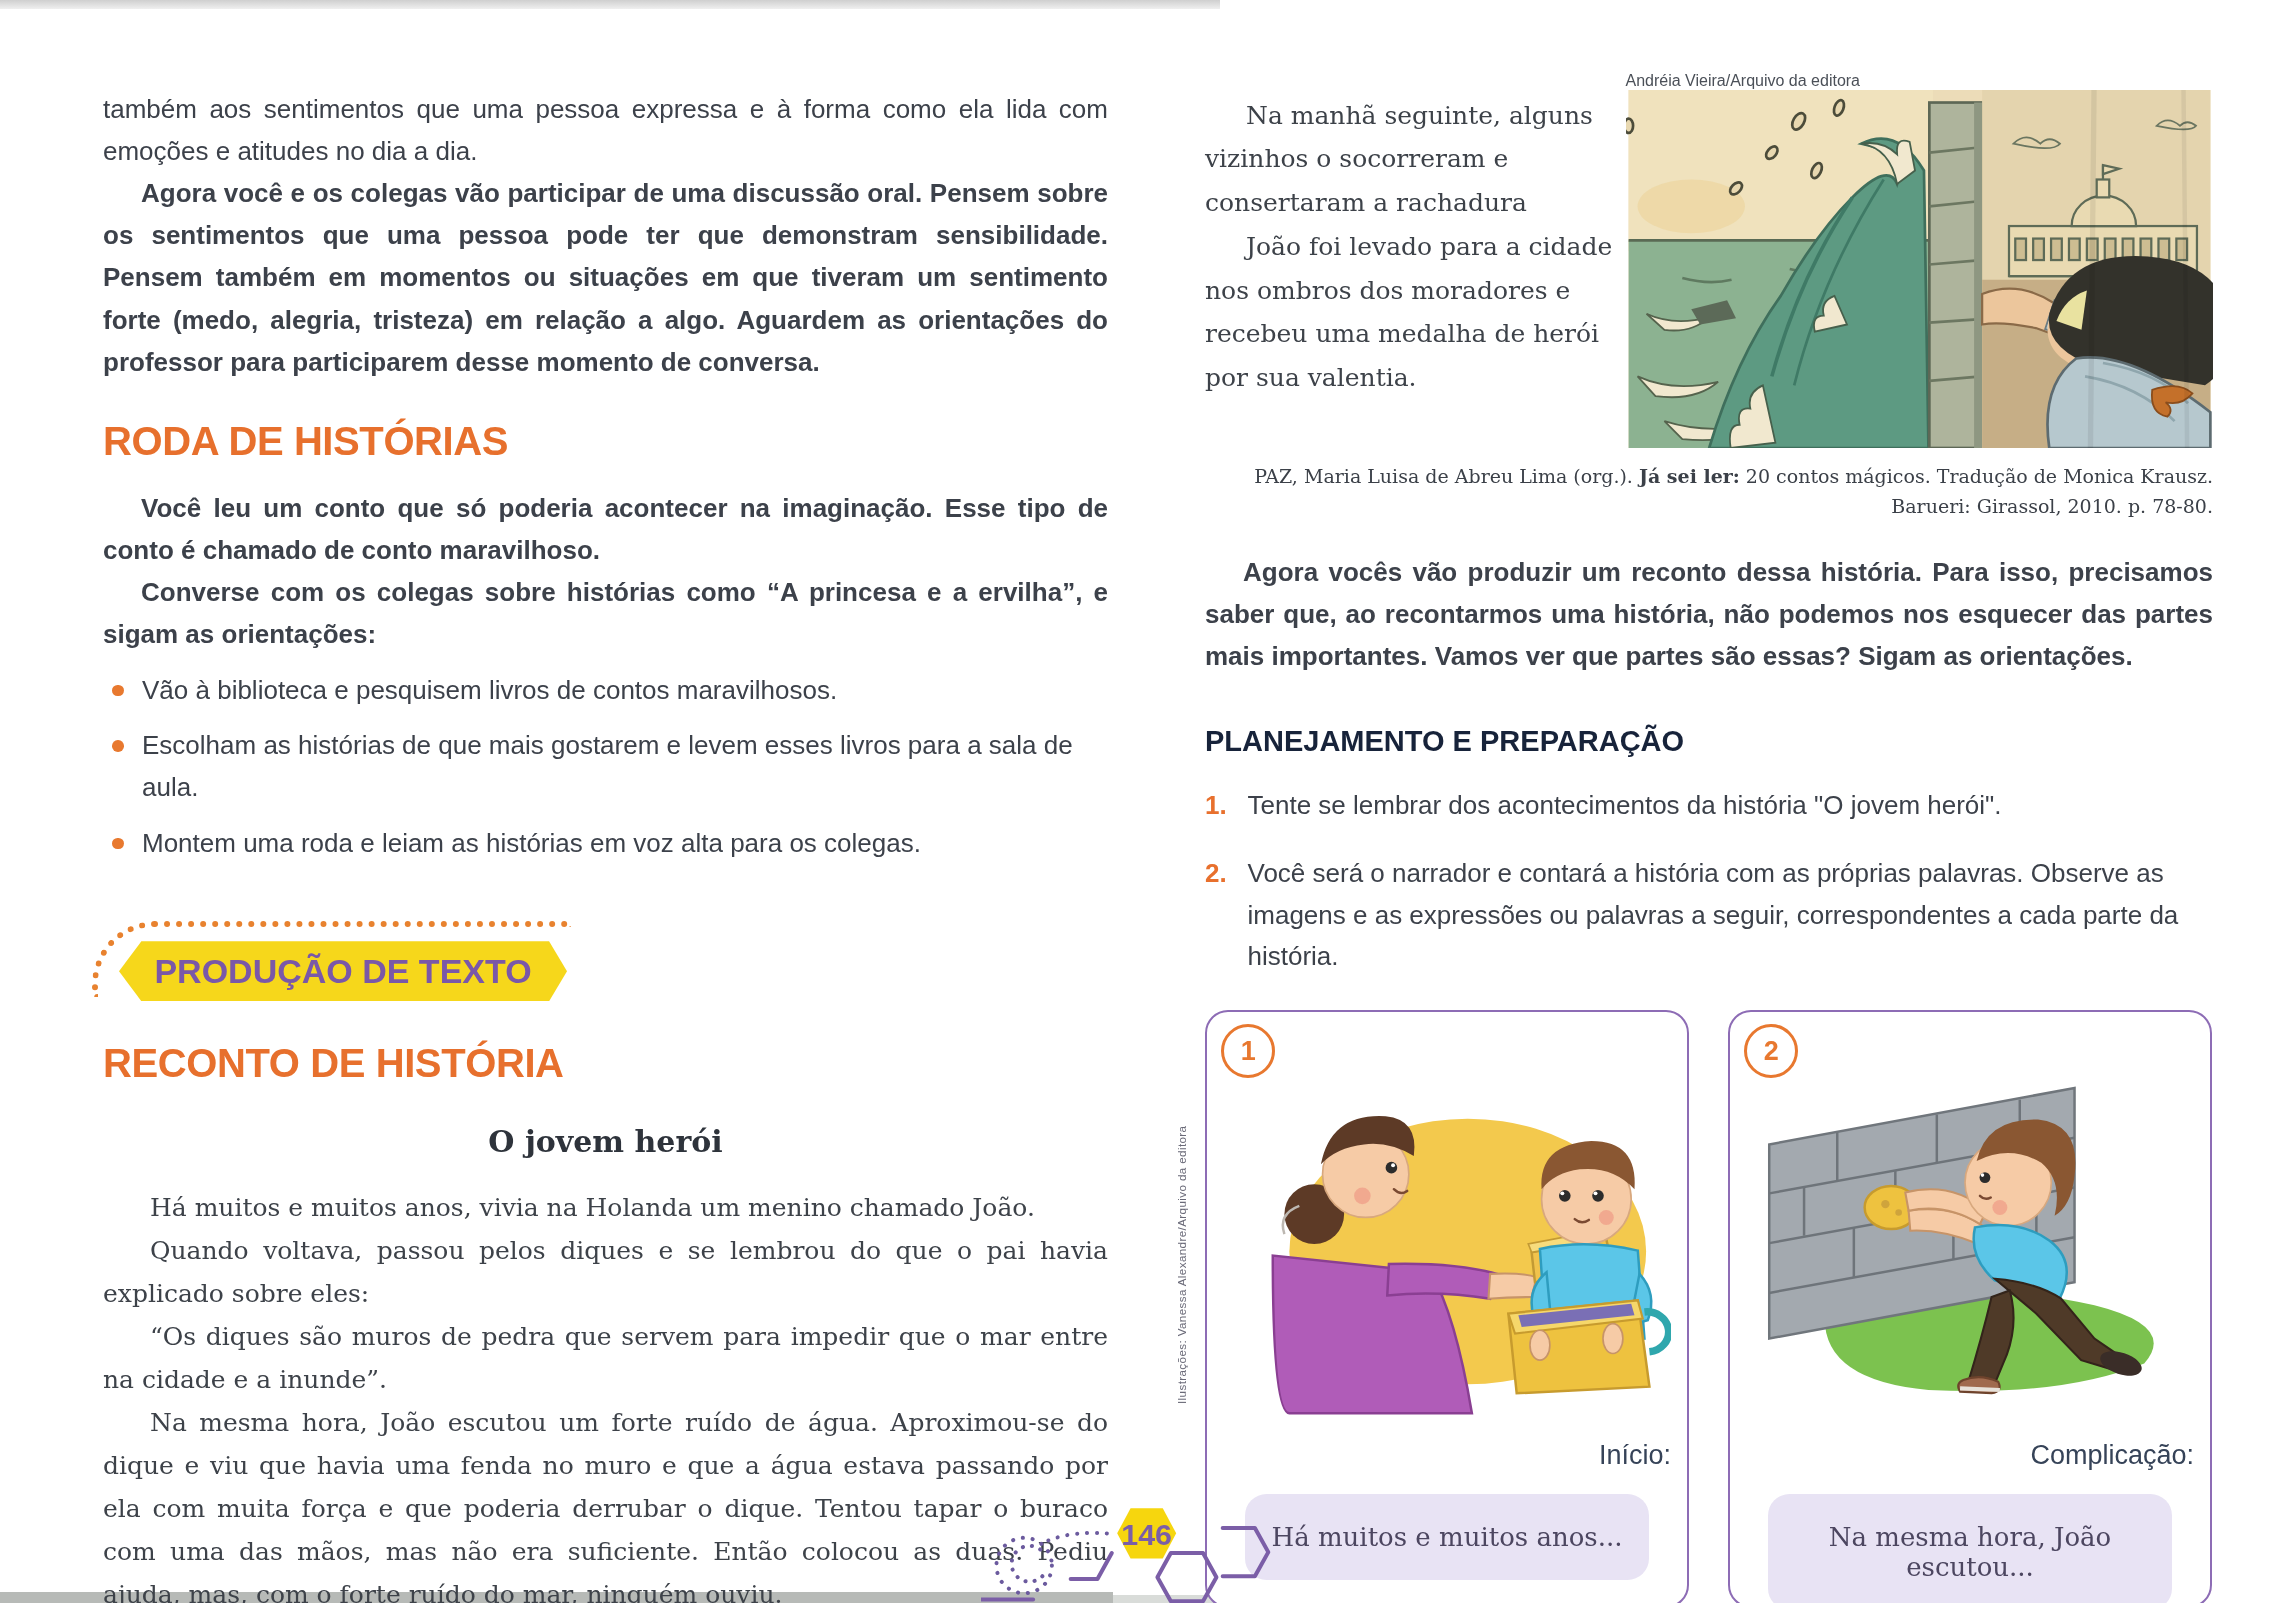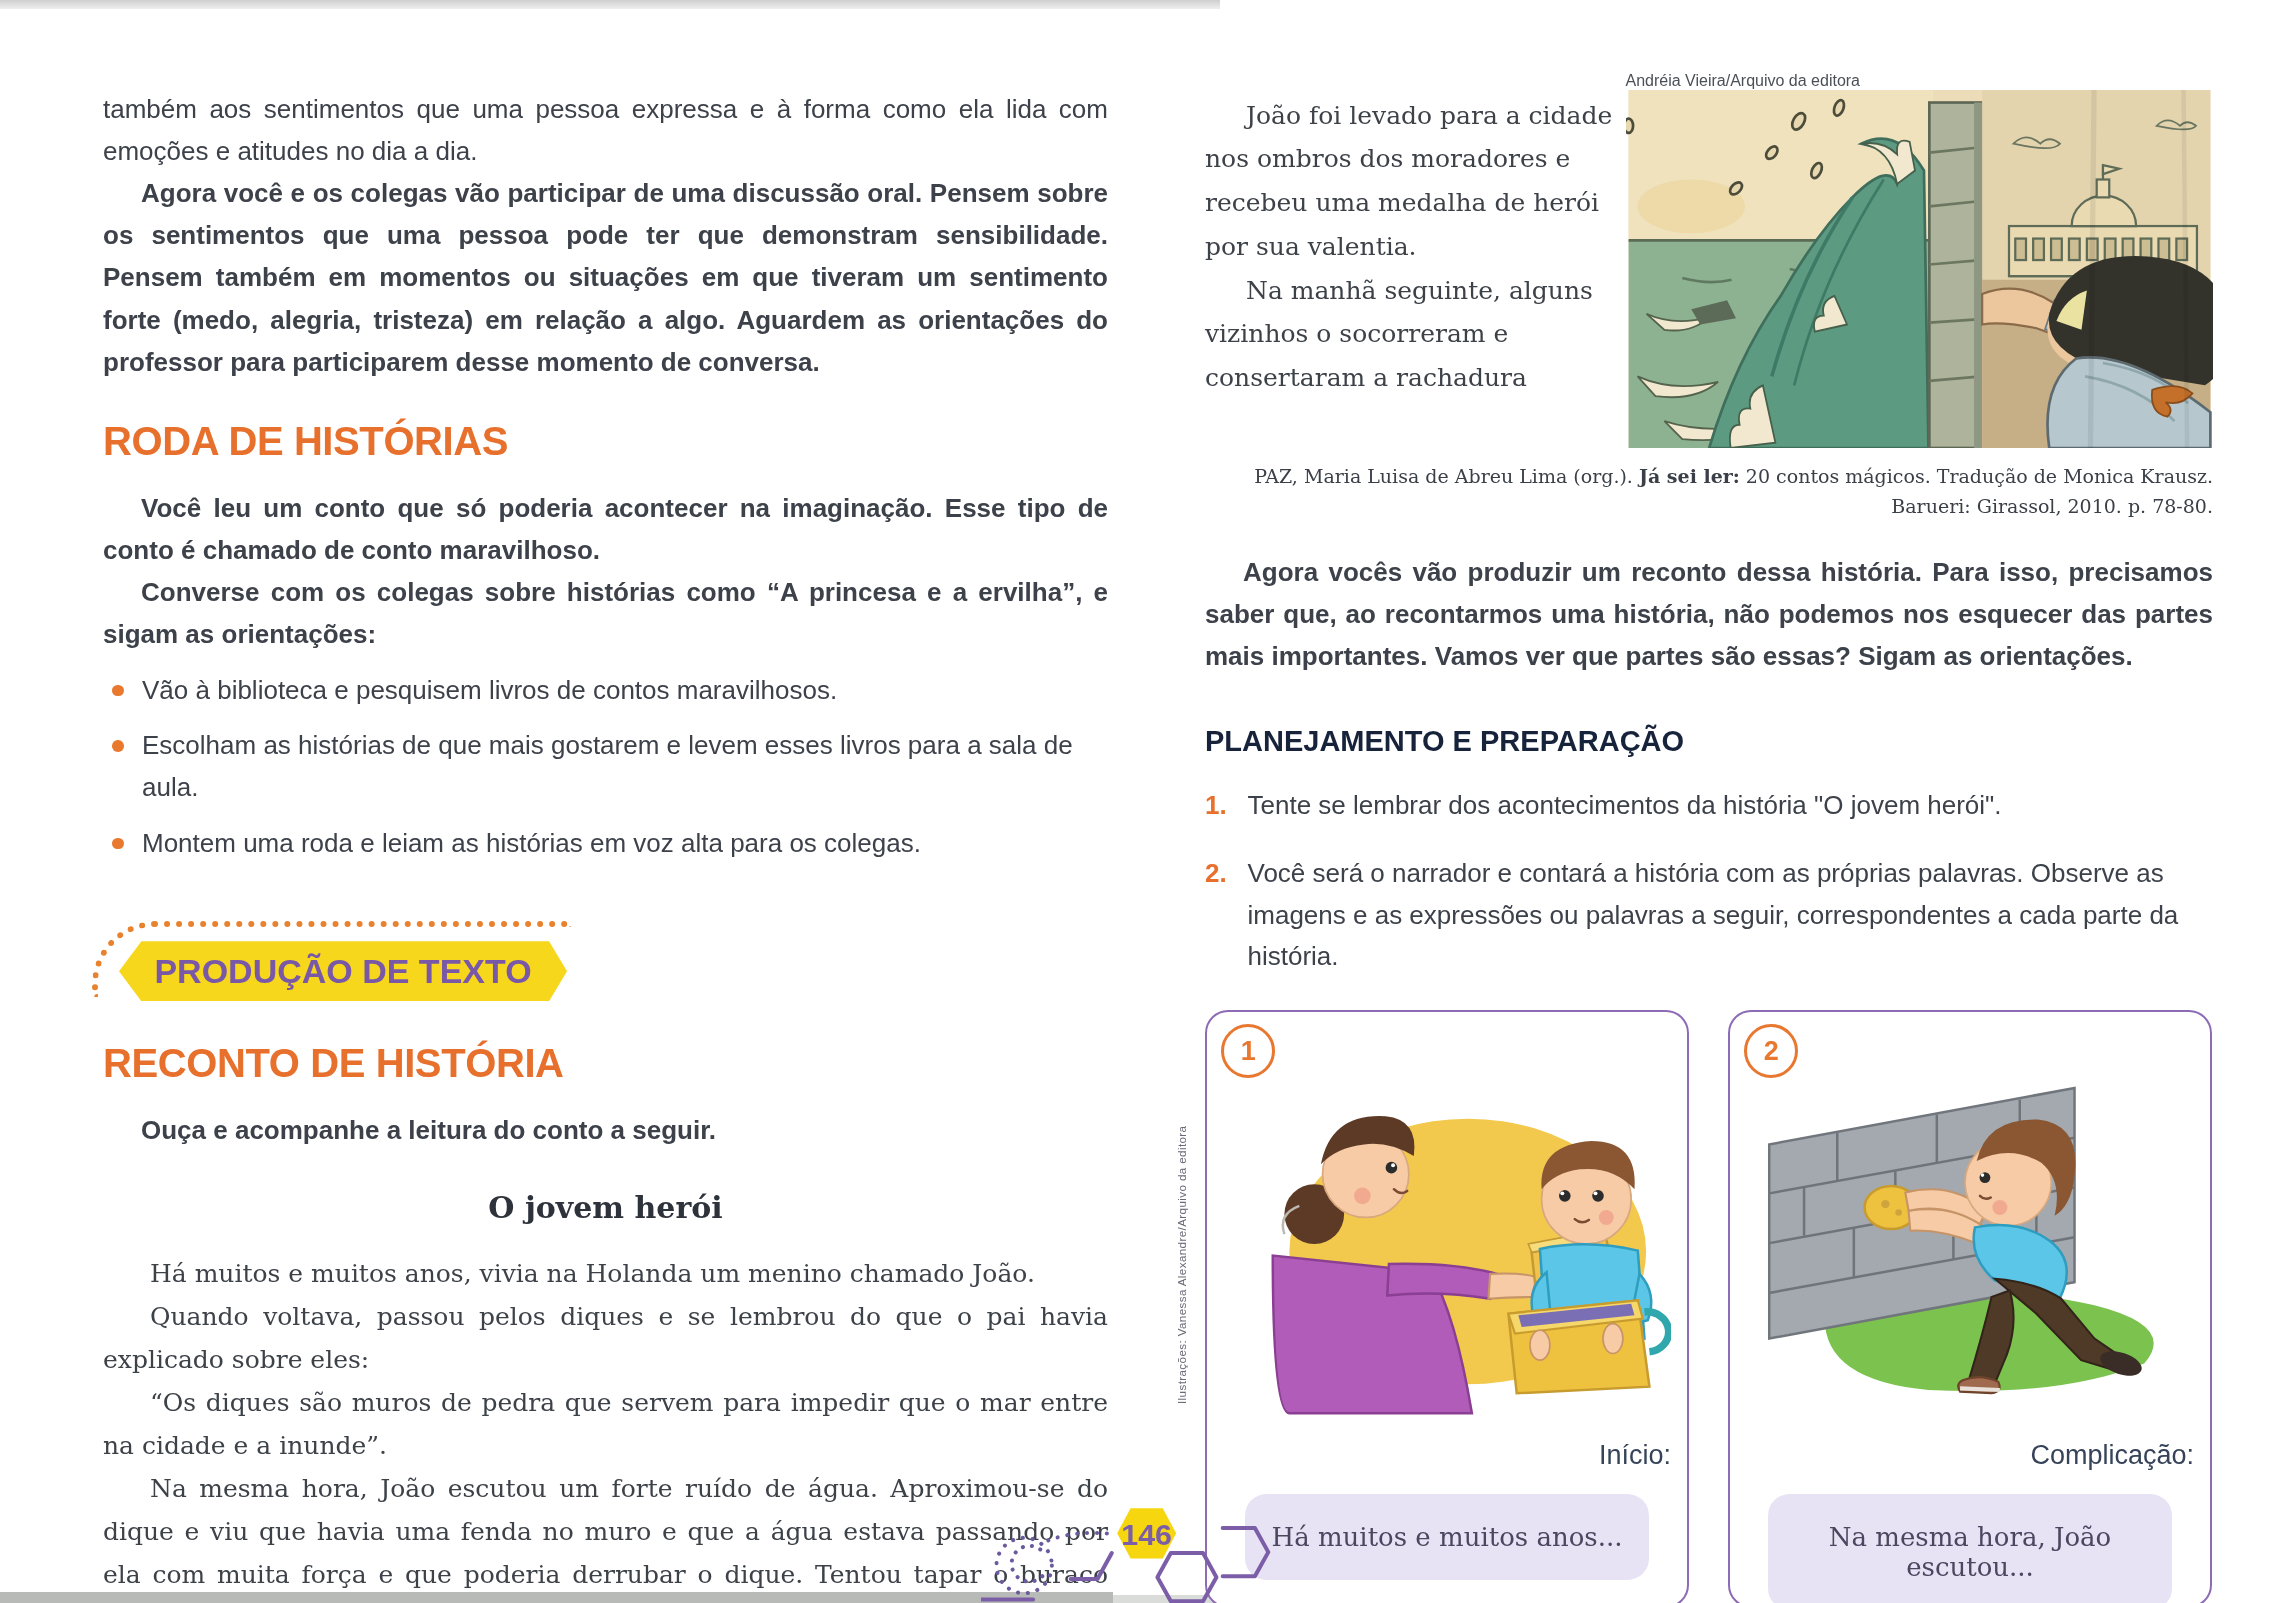--- a/index.html
+++ b/index.html
@@ -88,37 +88,36 @@
     </ul>
 
     <div class="badge-wrap">
       <div class="badge-dots"></div>
       <div class="badge">
         <span>PRODUÇÃO DE TEXTO</span>
       </div>
     </div>
 
     <div class="h-orange h-reconto">RECONTO DE HISTÓRIA</div>
-    <p class="body-p indent">Ouça e acompanhe a leitura do conto a seguir.</p>
 
     <div class="story">
       <div class="story-title">O jovem herói</div>
       <p>Há muitos e muitos anos, vivia na Holanda um menino chamado João.</p>
       <p>Quando voltava, passou pelos diques e se lembrou do que o pai havia explicado sobre eles:</p>
       <p>“Os diques são muros de pedra que servem para impedir que o mar entre na cidade e a inunde”.</p>
       <p>Na mesma hora, João escutou um forte ruído de água. Aproximou-se do dique e viu que havia uma fenda no muro e que a água estava passando por ela com muita força e que poderia derrubar o dique. Tentou tapar o buraco com uma das mãos, mas não era suficiente. Então colocou as duas. Pediu ajuda, mas, com o forte ruído do mar, ninguém ouviu.</p>
 
     </div>
   </div>
 
   <div class="right-col">
     <div class="cont-row">
       <div class="cont-text">
+        <p>Na manhã seguinte, alguns vizinhos o socorreram e consertaram a rachadura</p>
         <p>João foi levado para a cidade nos ombros dos moradores e recebeu uma medalha de herói por sua valentia.</p>
-        <p>Na manhã seguinte, alguns vizinhos o socorreram e consertaram a rachadura</p>
       </div>
       <div class="art-block">
         <div class="art-credit">Andréia Vieira/Arquivo da editora</div>
         <svg class="sea-art" viewBox="0 0 650 400">
           <rect width="650" height="400" fill="#ecdcb8"></rect>
           <rect x="0" y="0" width="340" height="180" fill="#f0e2bd"></rect>
           <ellipse cx="70" cy="130" rx="60" ry="30" fill="#ecd5a0" opacity="0.7"></ellipse>
           <rect x="0" y="168" width="340" height="232" fill="#8cb291"></rect>
           <line x1="0" y1="168" x2="340" y2="168" stroke="#5a6a54" stroke-width="3"></line>
           <path d="M20,250 q30,14 70,4 q-20,18 -50,14 z" fill="#f1e8cf" stroke="#55634d" stroke-width="2"></path>

